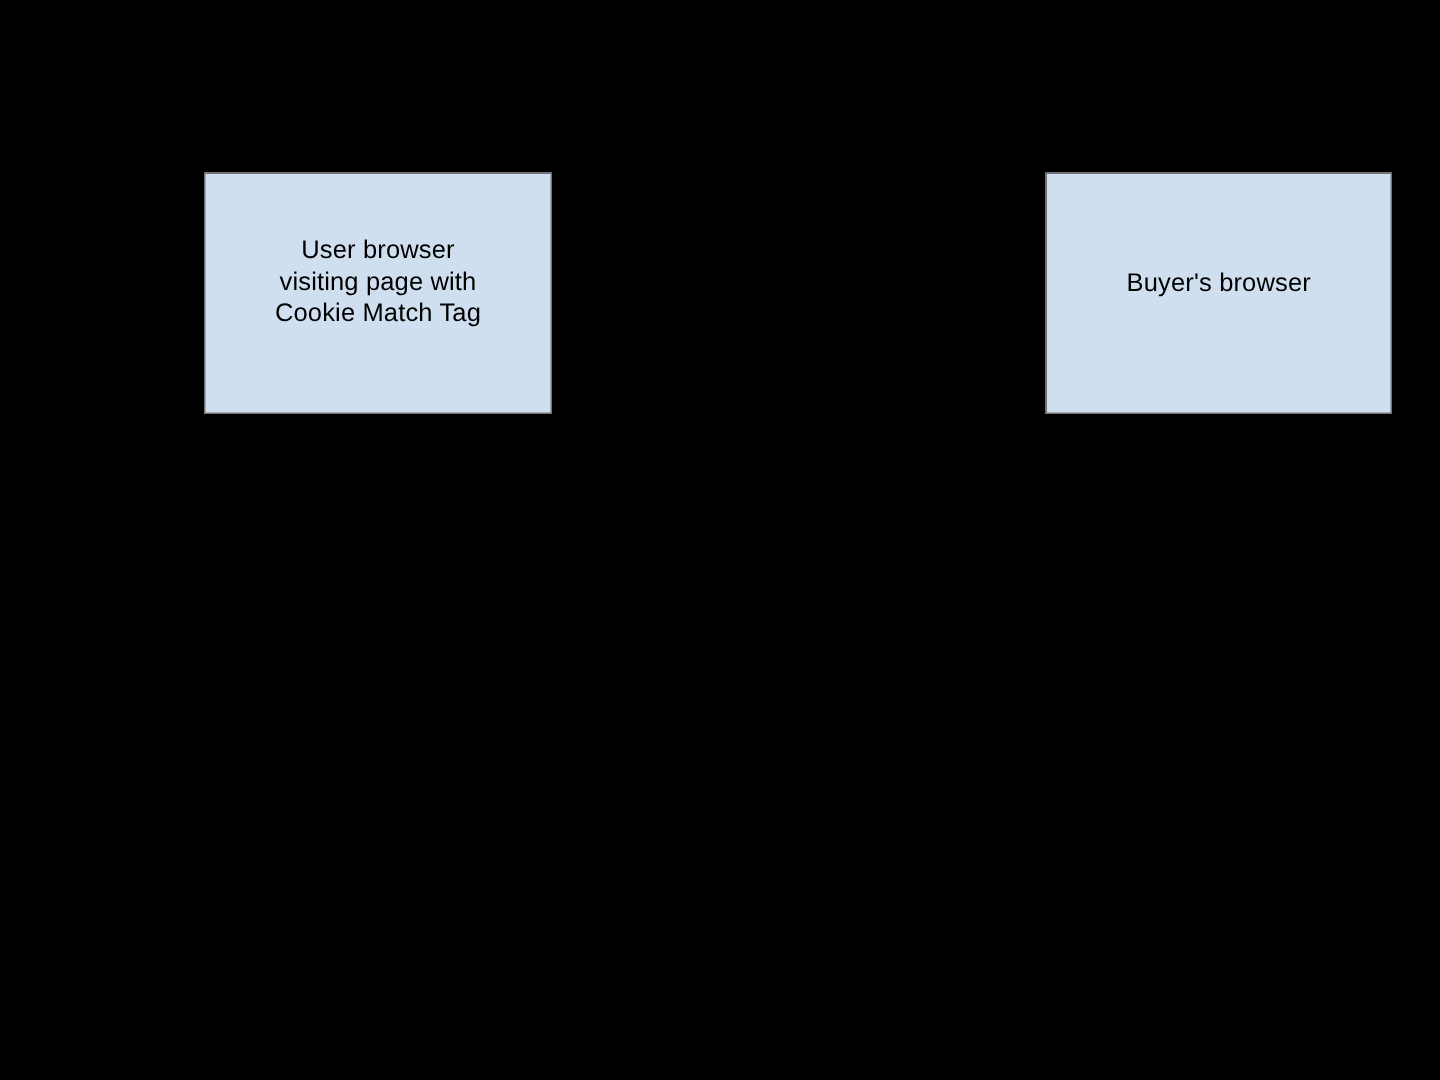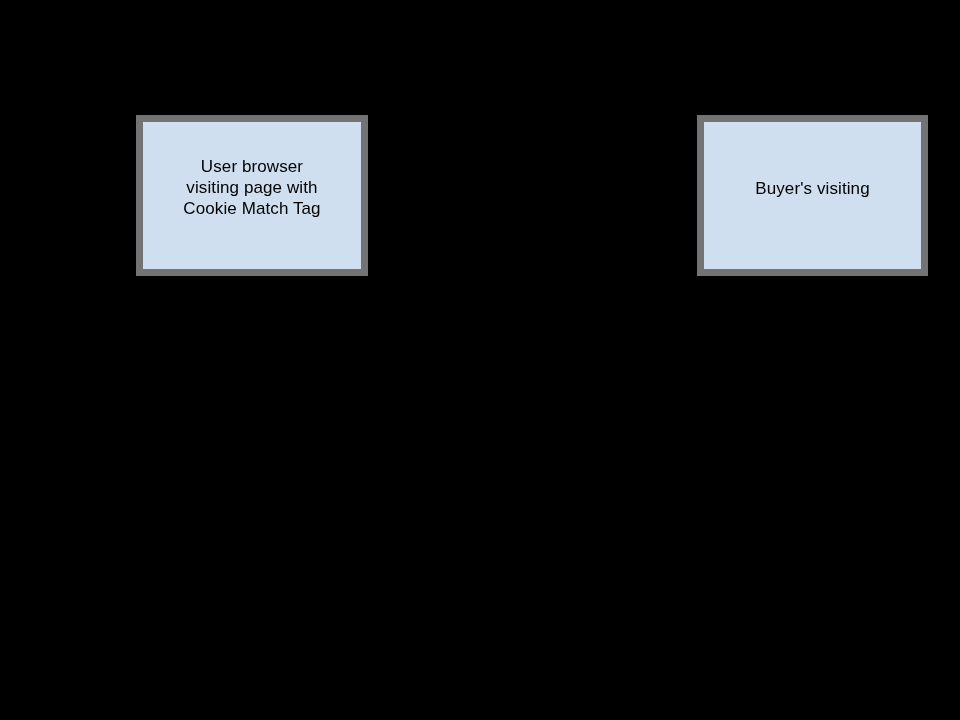--- a/index.html
+++ b/index.html
@@ -14,21 +14,21 @@
   #canvas {
     position: relative;
     width: 960px;
     height: 720px;
     background: #000000;
     overflow: hidden;
   }
   .node {
     position: absolute;
     background: #cfdfef;
-    border: 7px solid #737373;
+    border: 1px solid #737373;
     box-sizing: border-box;
     display: flex;
     align-items: center;
     justify-content: center;
     text-align: center;
   }
   .node-label {
     color: #000000;
     font-family: "Liberation Sans", sans-serif;
     font-size: 17px;
@@ -85,17 +85,17 @@
 
   <svg class="edge-layer" viewBox="0 0 960 720" xmlns="http://www.w3.org/2000/svg" aria-hidden="true"></svg>
 
   <div class="node" id="node-user-browser">
     <div class="node-label">User browser
 visiting page with
 Cookie Match Tag</div>
   </div>
 
   <div class="node" id="node-buyers-service">
-    <div class="node-label">Buyer's visiting</div>
+    <div class="node-label">Buyer's browser</div>
   </div>
 
 
 </div>
 
 </body></html>

